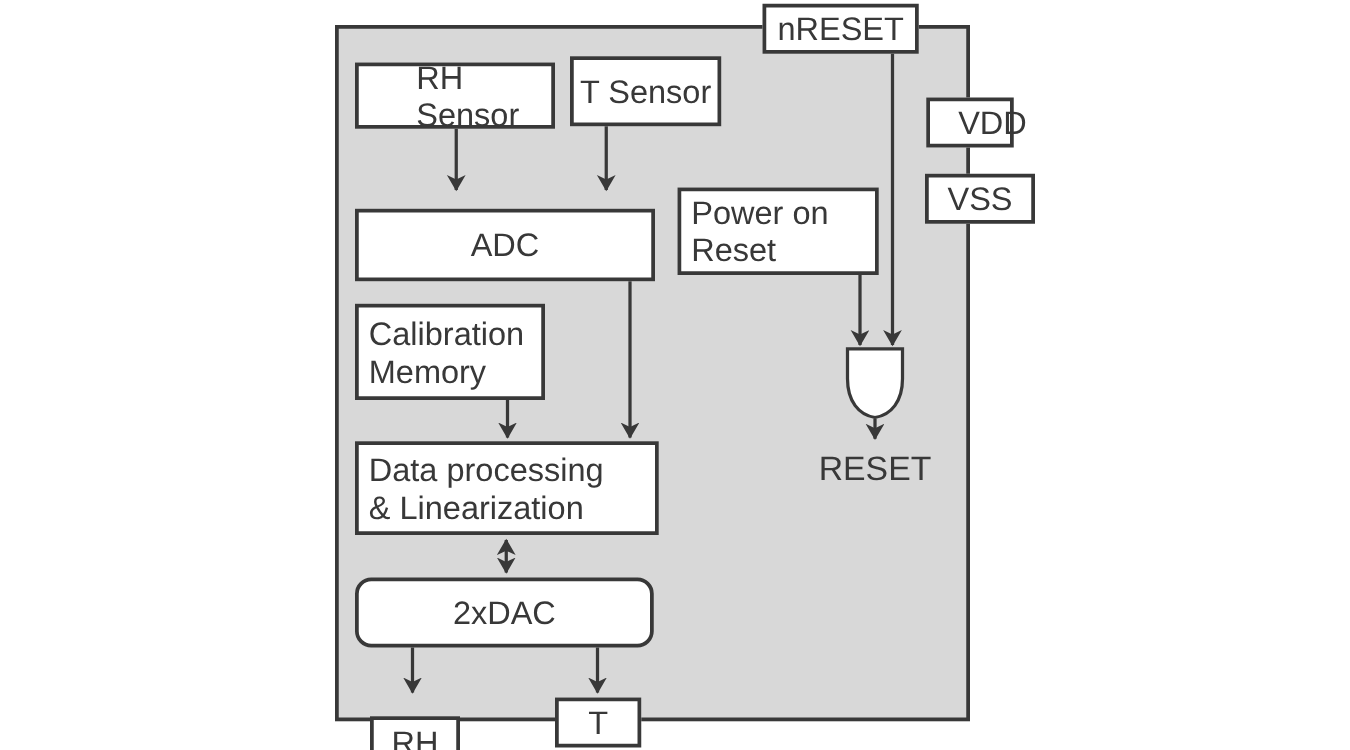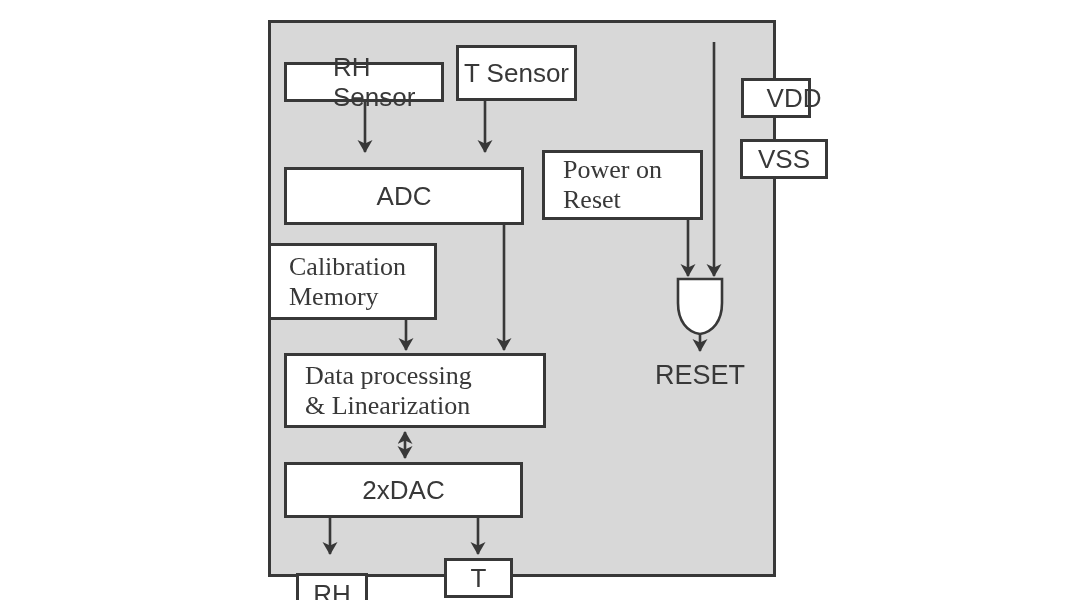--- a/index.html
+++ b/index.html
@@ -24,29 +24,29 @@
   svg .gate{fill:var(--box-fill); stroke:var(--stroke); stroke-width:2.6px;}
   .ahp{fill:var(--stroke);}
 
   .block{
     position:absolute; z-index:3;
     background:var(--box-fill); border:3px solid var(--stroke);
     display:flex; align-items:center; justify-content:center;
     font-size:26px; line-height:30px; color:var(--text);
     white-space:pre-line;
   }
-  .block.left{justify-content:flex-start; padding-left:18px;font-family:Liberation Serif, serif;}
+  .block.left{justify-content:flex-start; padding-left:8px;}
 
-  .b-rh-sensor        {left:284px; top:62px;  width:160px; height:40px;padding-left:46px;}
+  .b-rh-sensor        {left:284px; top:50px;  width:160px; height:53px;padding-left:46px;}
   .b-t-sensor         {left:456px; top:45px;  width:121px; height:56px;}
   .b-adc              {left:284px; top:155px; width:240px; height:58px;margin-top:12px;}
   .b-por              {left:542px; top:150px; width:161px; height:70px;}
-  .b-cal-mem          {left:268px; top:243px; width:169px; height:77px;}
-  .b-data-proc        {left:284px; top:353px; width:262px; height:75px;}
-  .b-dac              {left:284px; top:462px; width:239px; height:56px;}
+  .b-cal-mem          {left:284px; top:243px; width:152px; height:77px;}
+  .b-data-proc        {left:284px; top:353px; width:243px; height:75px;}
+  .b-dac              {left:284px; top:462px; width:239px; height:56px;border-radius:13px;}
   .b-rh-out           {left:296px; top:557px; width:72px;  height:41px;margin-top:16px;}
   .b-t-out            {left:444px; top:558px; width:69px;  height:40px;}
   .b-nreset           {left:610px; top:3px;   width:125px; height:40px;}
   .b-vdd              {left:741px; top:78px;  width:70px;  height:40px;padding-left:36px;}
   .b-vss              {left:740px; top:139px; width:88px;  height:40px;}
 
   .reset-label{
     position:absolute; left:640px; top:360px; width:120px; z-index:3;
     text-align:center; font-size:27px; color:var(--text);
   }
@@ -109,20 +109,23 @@
   </div>
 
   <div class="block b-rh-out">
     <span>RH</span>
   </div>
 
   <div class="block b-t-out">
     <span>T</span>
   </div>
 
+  <div class="block b-nreset">
+    <span>nRESET</span>
+  </div>
 
   <div class="block b-vdd">
     <span>VDD</span>
   </div>
 
   <div class="block b-vss">
     <span>VSS</span>
   </div>
 
   <div class="reset-label">RESET</div>

